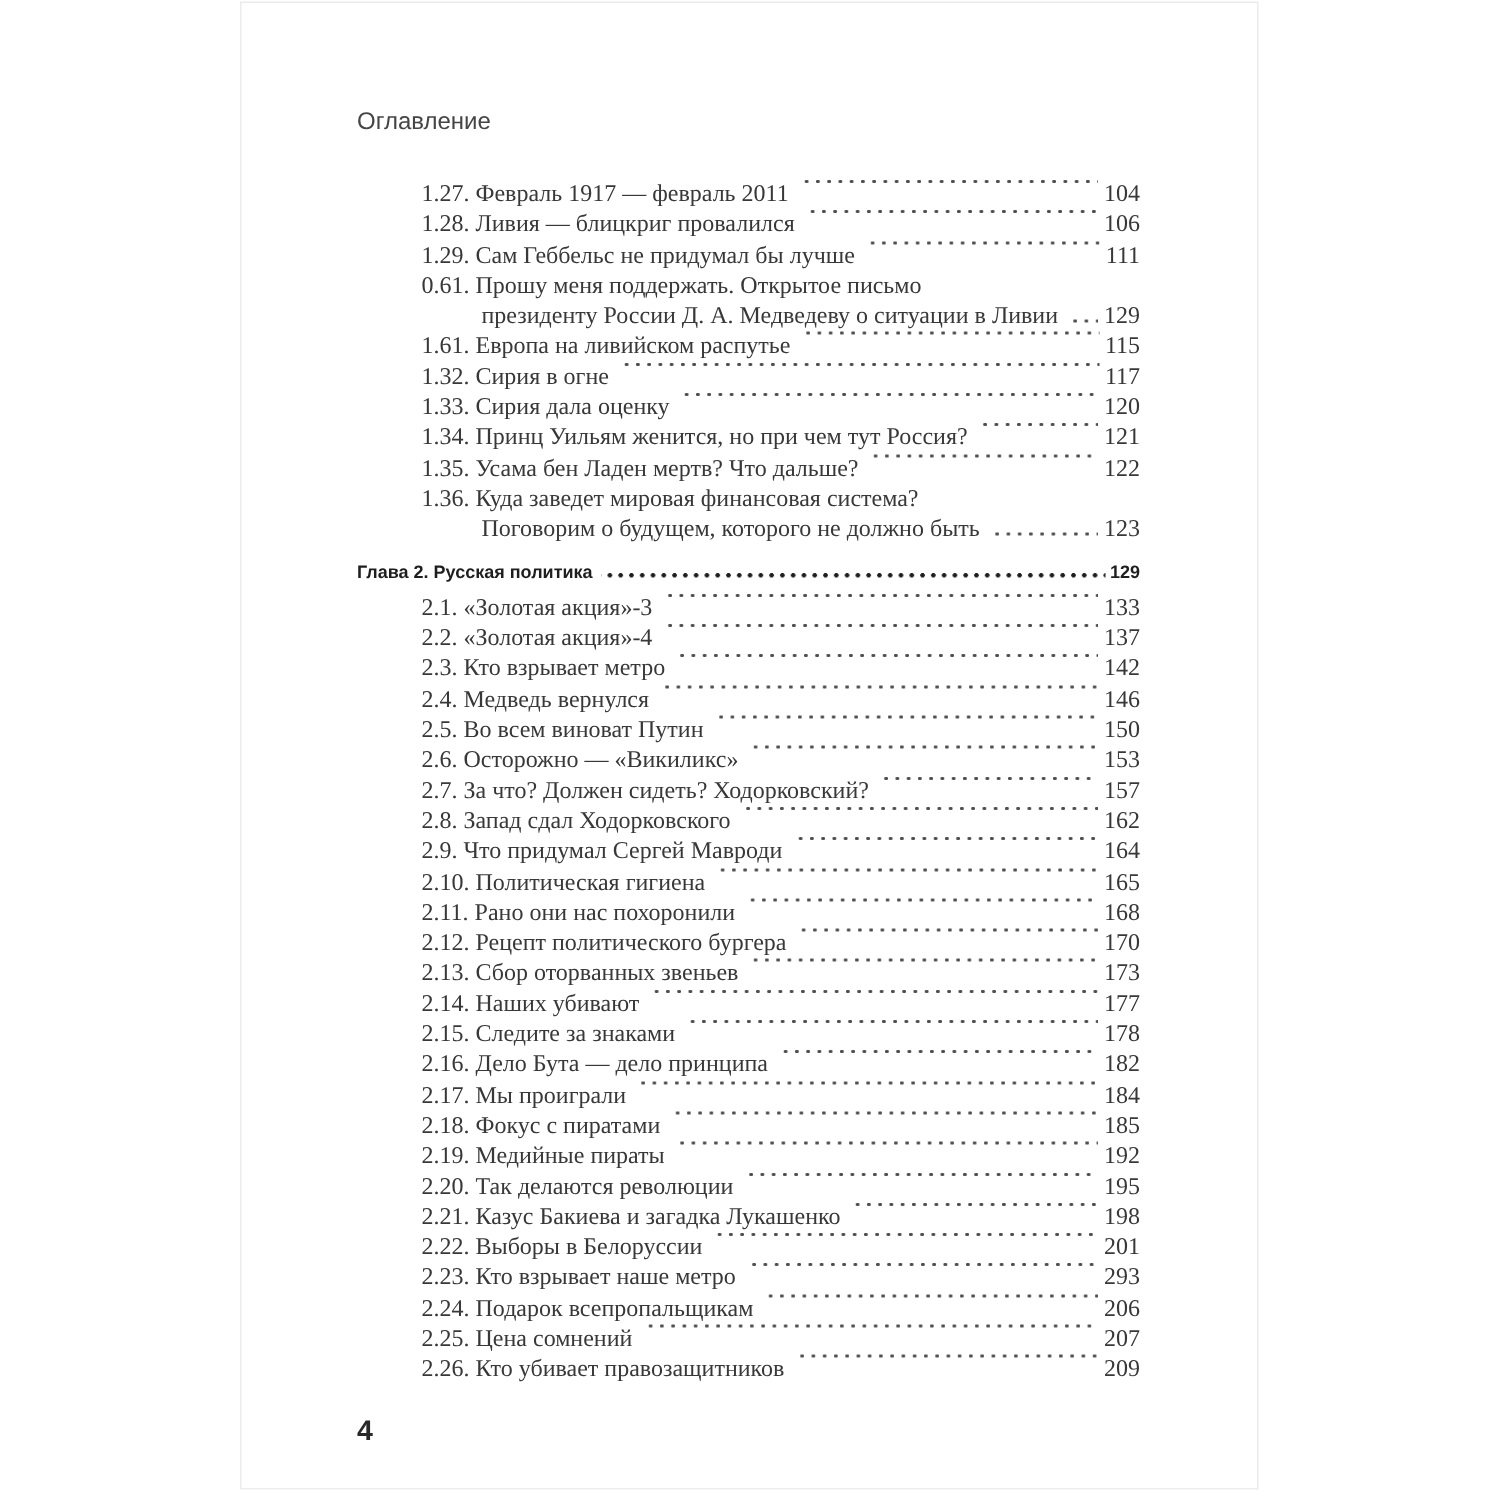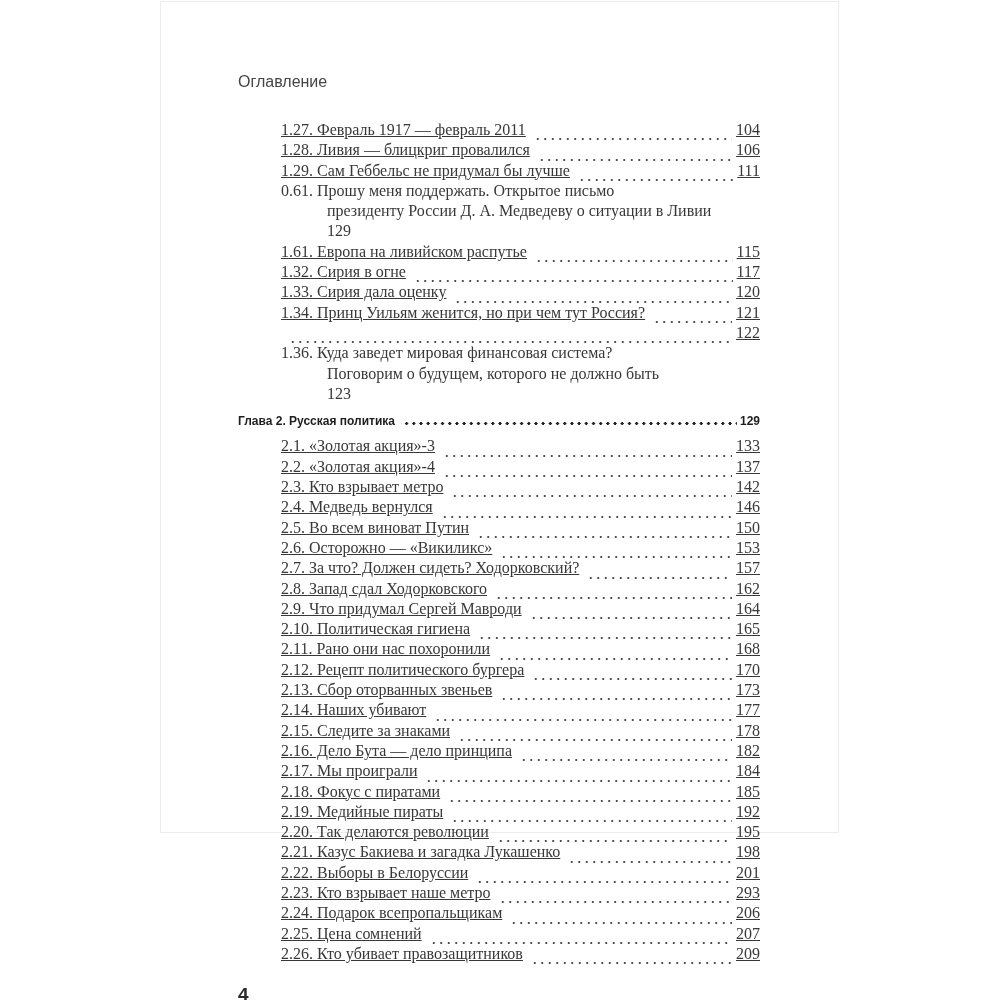--- a/index.html
+++ b/index.html
@@ -15,64 +15,62 @@
     width: 1000px;
     height: 1000px;
     background: #ffffff;
     font-family: "Liberation Serif", "DejaVu Serif", serif;
   }
   .book-page {
     position: absolute;
     left: 160px;
     top: 1px;
     width: 679px;
-    height: 832px;
+    height: 992px;
     box-sizing: border-box;
     border: 1px solid #ececec;
     background: #ffffff;
   }
   .running-header {
     margin: 70px 0 0 77px;
     font-family: "Liberation Sans", "DejaVu Sans", sans-serif;
     font-size: 16px;
     line-height: 20px;
     color: #454545;
   }
   .toc-list {
     margin: 28px 78px 0 77px;
     font-size: 16px;
     line-height: 20.3px;
     color: #383838;
   }
   .toc-entry {
     display: flex;
-    align-items: flex-end;
+    align-items: flex-start;
     margin-left: 43px;
-    text-decoration: underline;
   }
   .toc-entry .t, .toc-entry .t2 { white-space: nowrap; }
   .leader {
     flex: 1;
     height: 2px;
     margin: 0 4px 0 6px;
     background-image: radial-gradient(circle, #4f4f4f 1px, transparent 1.45px);
     background-size: 7.5px 2px;
     background-repeat: repeat-x;
     background-position: 2px 50%;
     min-width: 18px;
   }
   .pg { white-space: nowrap; }
   
   .toc-entry-wrap { margin-left: 43px; }
   .toc-entry-wrap .l1 { white-space: nowrap; }
   .toc-entry-wrap .l2 {
     display: flex;
     align-items: baseline;
     margin-left: 40px;
-    flex-direction: column;
   }
   
   .toc-chapter {
     display: flex;
     align-items: baseline;
     margin: 7px 0 5px 0;
     font-family: "Liberation Sans", "DejaVu Sans", sans-serif;
     font-weight: bold;
     font-size: 12px;
     color: #1e1e1e;
@@ -136,20 +134,21 @@
           <span class="t">1.33. Сирия дала оценку</span>
           <span class="leader"></span>
           <span class="pg">120</span>
         </div>
         <div class="toc-entry">
           <span class="t">1.34. Принц Уильям женится, но при чем тут Россия?</span>
           <span class="leader"></span>
           <span class="pg">121</span>
         </div>
         <div class="toc-entry">
+          <span class="t">1.35. Усама бен Ладен мертв? Что дальше?</span>
           <span class="leader"></span>
           <span class="pg">122</span>
         </div>
         <div class="toc-entry-wrap">
           <div class="l1">1.36. Куда заведет мировая финансовая система?</div>
           <div class="l2">
             <span class="t2">Поговорим о будущем, которого не должно быть</span>
             <span class="leader"></span>
             <span class="pg">123</span>
           </div>

